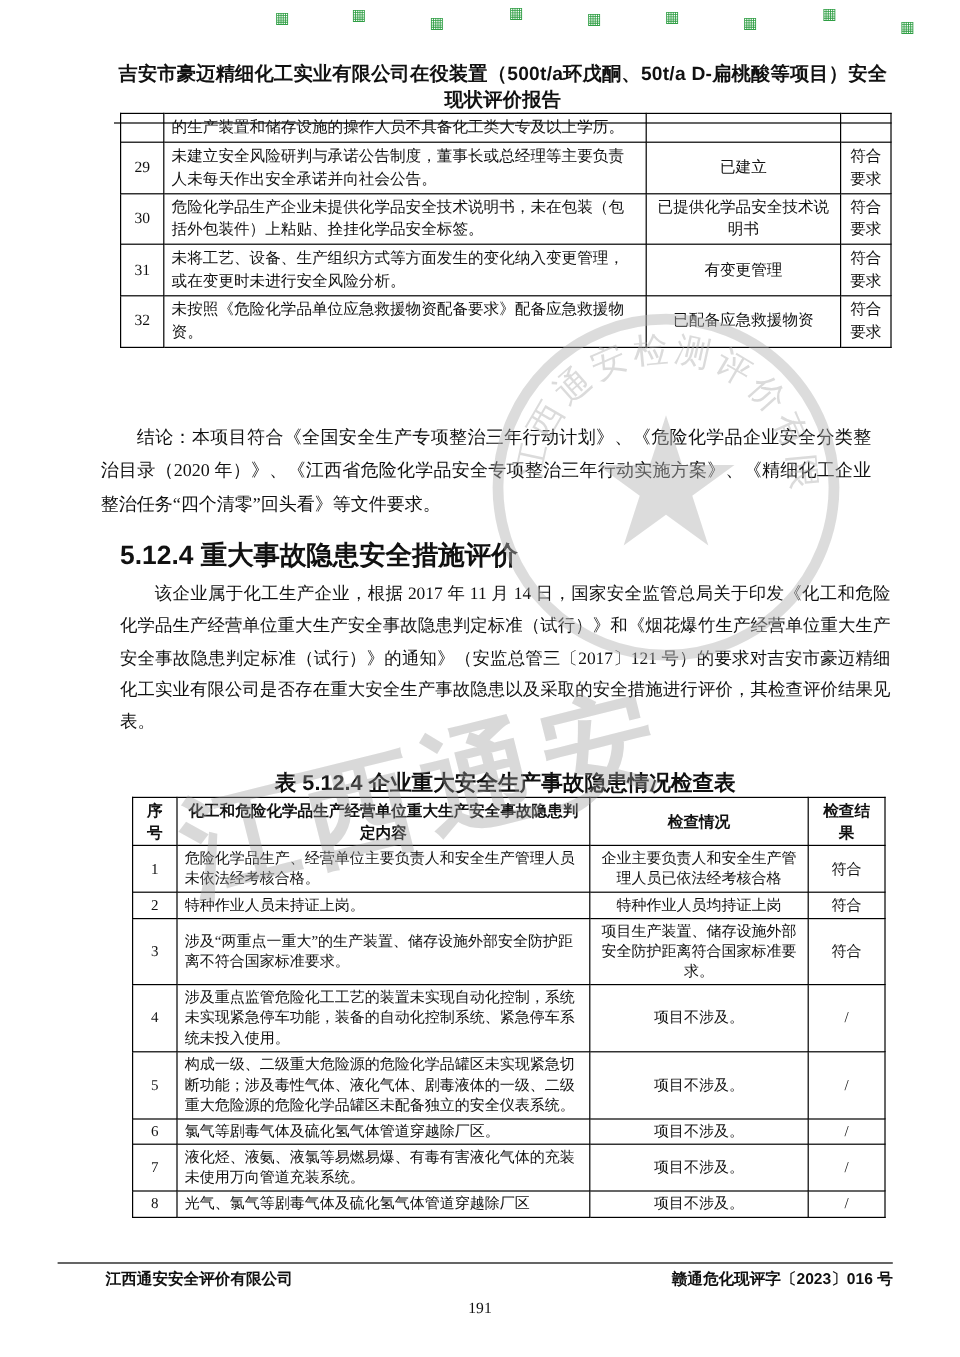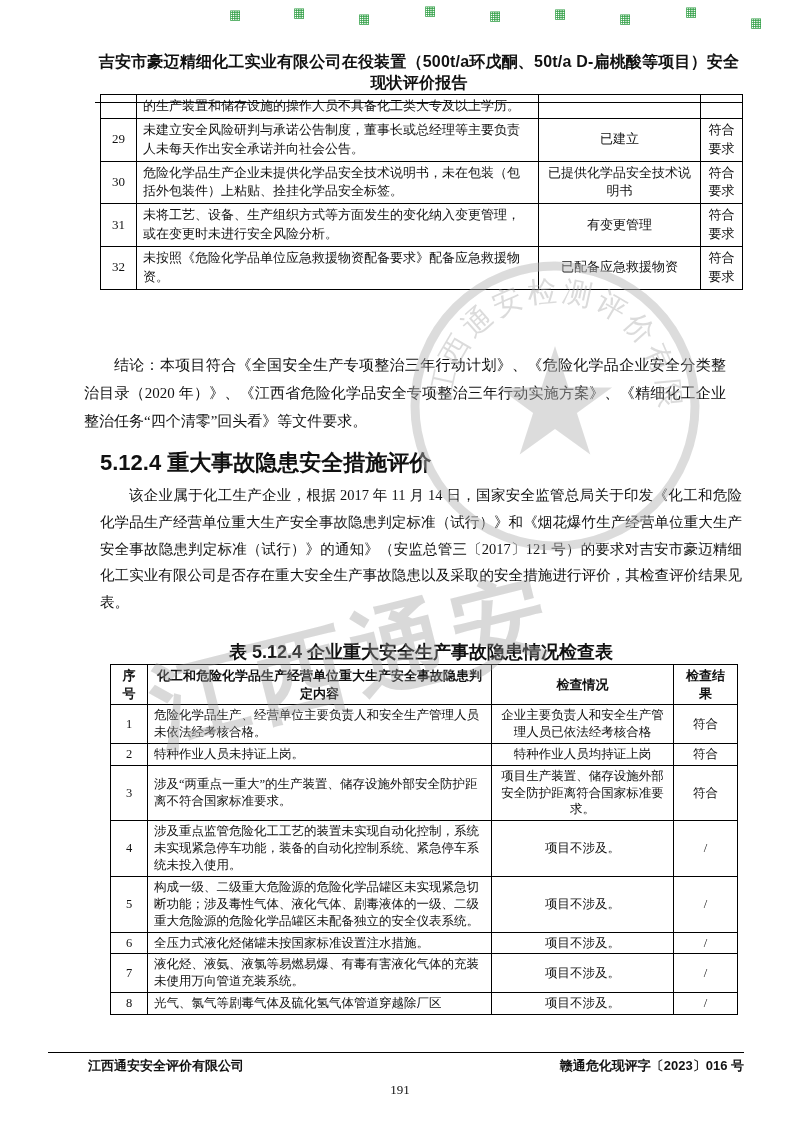--- a/index.html
+++ b/index.html
@@ -172,21 +172,21 @@
             <td class="c-result">/</td>
           </tr>
           <tr>
             <td class="c-no">5</td>
             <td class="c-content">构成一级、二级重大危险源的危险化学品罐区未实现紧急切断功能；涉及毒性气体、液化气体、剧毒液体的一级、二级重大危险源的危险化学品罐区未配备独立的安全仪表系统。</td>
             <td class="c-status">项目不涉及。</td>
             <td class="c-result">/</td>
           </tr>
           <tr>
             <td class="c-no">6</td>
-            <td class="c-content">全压力式液化烃储罐未按国家标准设置注水措施。</td>
+            <td class="c-content">氯气等剧毒气体及硫化氢气体管道穿越除厂区。</td>
             <td class="c-status">项目不涉及。</td>
             <td class="c-result">/</td>
           </tr>
           <tr>
             <td class="c-no">7</td>
             <td class="c-content">液化烃、液氨、液氯等易燃易爆、有毒有害液化气体的充装未使用万向管道充装系统。</td>
             <td class="c-status">项目不涉及。</td>
             <td class="c-result">/</td>
           </tr>
           <tr>

